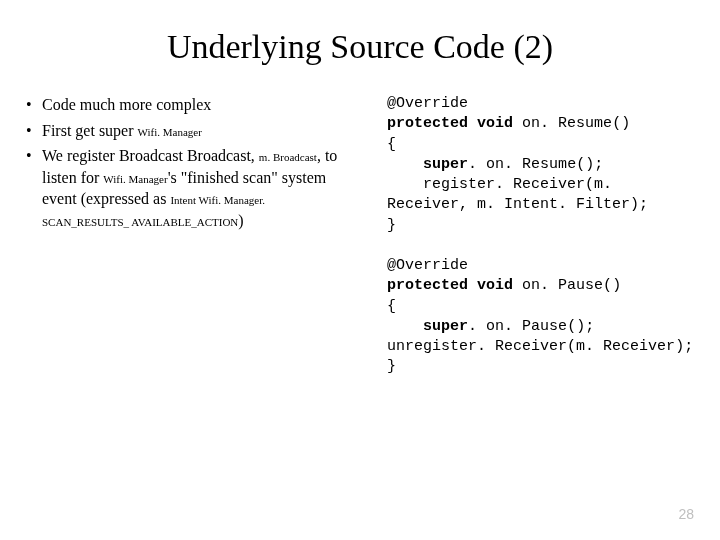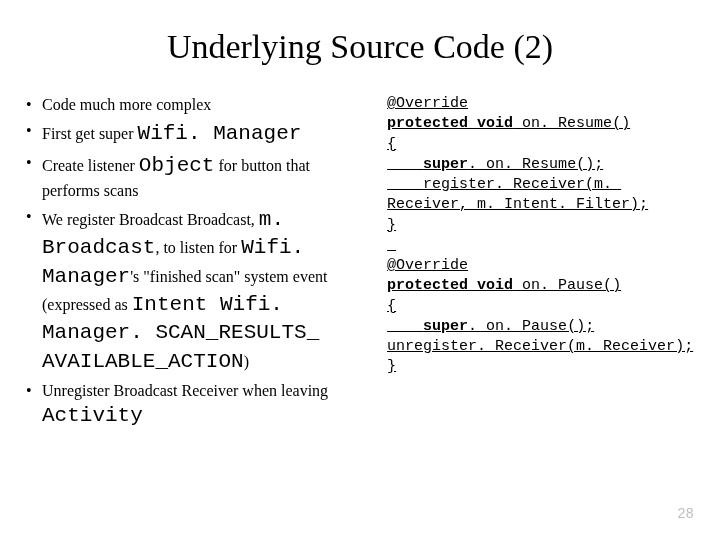--- a/index.html
+++ b/index.html
@@ -53,68 +53,61 @@
     margin-bottom: 4px;
   }
   ul.bullets > li::before {
     content: "•";
     position: absolute;
     left: 4px;
     top: 0;
     font-size: 16px;
   }
   .mono {
-    font-family: Liberation Mono, monospace;
-    font-size: 21px;
+    font-family: Liberation Serif, serif;
+    font-size: 11px;
   }
   .code {
     font-family: "Courier New", Courier, monospace;
     font-size: 15px;
     line-height: 1.35;
     white-space: pre-wrap;
     word-break: break-word;
-    text-decoration: underline;
   }
   .code .kw {
     font-weight: bold;
   }
   .pagenum {
     position: absolute;
     right: 26px;
     bottom: 18px;
     font-size: 14px;
     color: #bfbfbf;
-    font-family: Liberation Mono, monospace;
+    font-family: Liberation Sans, sans-serif;
   }
 </style>
 </head>
 <body>
 
 <div class="slide">
 
   <h1 class="title">Underlying Source Code (2)</h1>
 
   <div class="cols">
 
     <div class="left">
       <ul class="bullets">
         <li>
           <span>Code much more complex</span>
         </li>
         <li>
           <span>First get super </span><span class="mono">Wifi. Manager</span>
         </li>
         <li>
-          <span>Create listener </span><span class="mono">Object</span><span> for button that performs scans</span>
-        </li>
-        <li>
           <span>We register Broadcast Broadcast, </span><span class="mono">m. Broadcast</span><span>, to listen for </span><span class="mono">Wifi. Manager</span><span>'s "finished scan" system event (expressed as </span><span class="mono">Intent Wifi. Manager. SCAN_RESULTS_ AVAILABLE_ACTION</span><span>)</span>
-        </li>
-        <li>
-          <span>Unregister Broadcast Receiver when leaving </span><span class="mono">Activity</span>
         </li>
       </ul>
     </div>
 
     <div class="right">
       <div class="code"><span>@Override</span>
 <span class="kw">protected void</span><span> on. Resume()</span>
 <span>{</span>
 <span class="kw">    super</span><span>. on. Resume();</span>
 <span>    register. Receiver(m. Receiver, m. Intent. Filter);</span>

